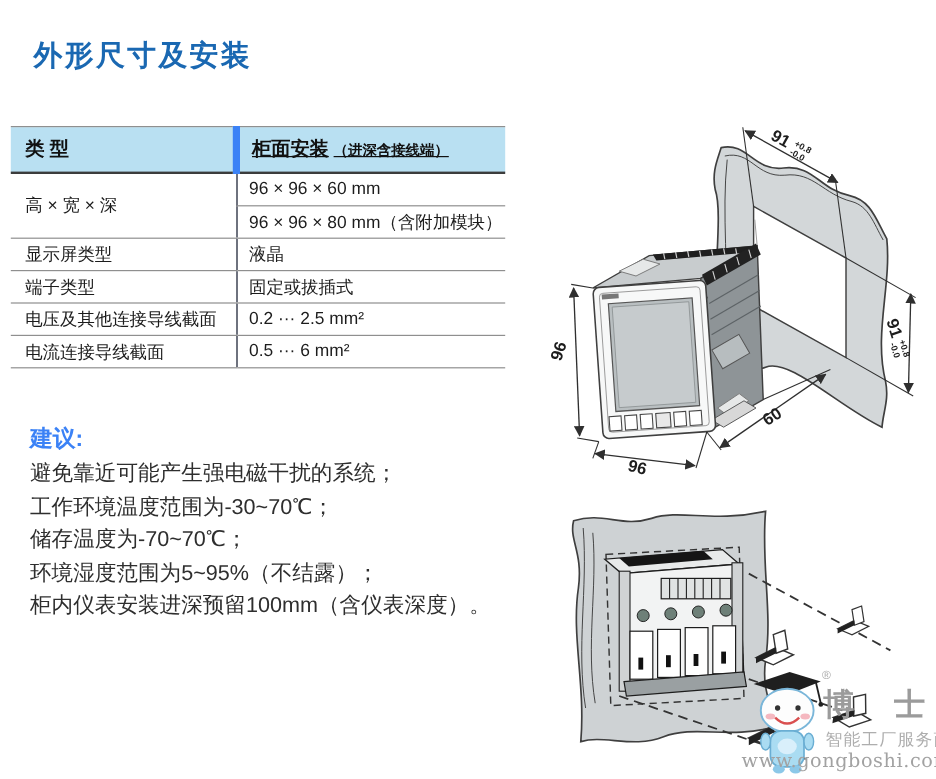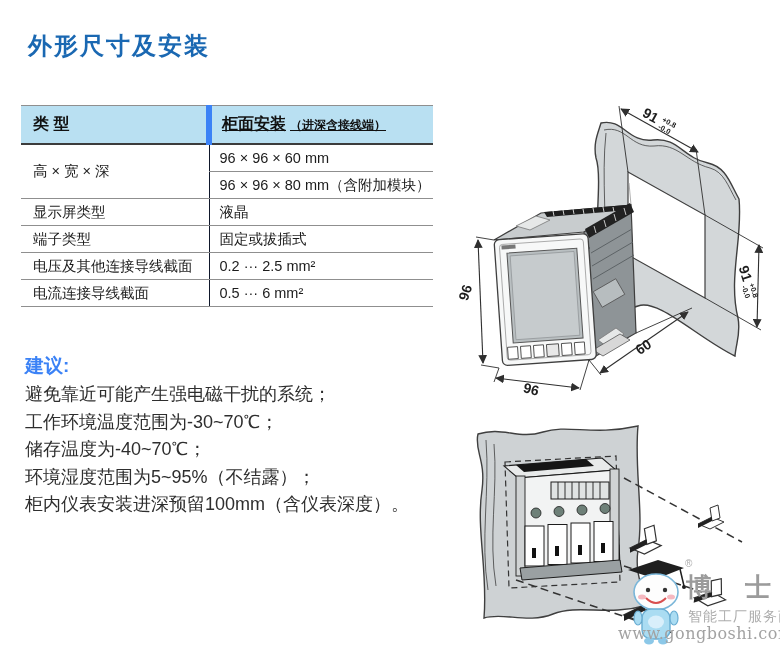--- a/index.html
+++ b/index.html
@@ -6,21 +6,21 @@
   .page{
     position:relative;width:780px;height:649px;background:#ffffff;overflow:hidden;
     font-family:"Liberation Sans",sans-serif;color:#222;
   }
   .page-title{
     position:absolute;left:28px;top:30px;font-size:24px;font-weight:bold;
     color:#1a68b2;letter-spacing:2px;
   }
   
   table.spec{
-    position:absolute;left:21px;top:105px;width:412px;
+    position:absolute;left:9px;top:105px;width:412px;
     border-collapse:collapse;table-layout:fixed;
     border-top:1px solid #8f8f8f;
   }
   table.spec col.c1{width:188px;}
   table.spec col.c2{width:224px;}
   table.spec th{
     background:#b9e0f2;text-align:left;font-size:16px;font-weight:bold;color:#111;
     height:37px;padding:0 0 0 12px;border-bottom:2px solid #3c3c3c;vertical-align:middle;
   }
   table.spec th.mount{padding-left:10px;border-left:6px solid #3b82f6;text-decoration:underline;}
@@ -96,21 +96,21 @@
       <td>电流连接导线截面</td>
       <td class="val">0.5 ··· 6 mm²</td>
     </tr>
   </tbody>
     </table>
 
   <div class="rec-heading">建议:</div>
   <div class="rec-list">
     <div>避免靠近可能产生强电磁干扰的系统；</div>
     <div>工作环境温度范围为-30~70℃；</div>
-    <div>储存温度为-40~70℃；</div>
+    <div>储存温度为-70~70℃；</div>
     <div>环境湿度范围为5~95%（不结露）；</div>
     <div>柜内仪表安装进深预留100mm（含仪表深度）。</div>
   </div>
 
   <svg class="svg-abs" style="left:458px;top:88px;" width="322" height="310" viewBox="0 0 322 310">
     <defs>
       <marker id="ar1" viewBox="0 0 10 10" refX="9" refY="5" markerWidth="8" markerHeight="8" orient="auto-start-reverse">
         <path d="M0,0 L10,5 L0,10 z" fill="#2f2f2f"></path>
       </marker>
     </defs>

